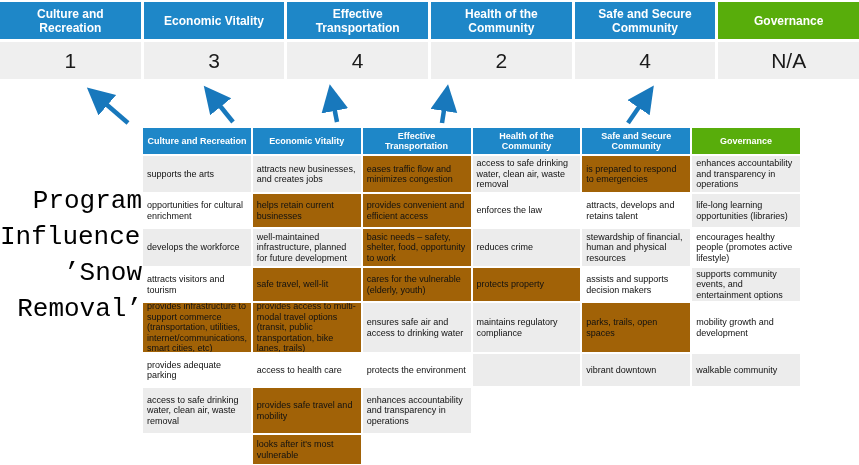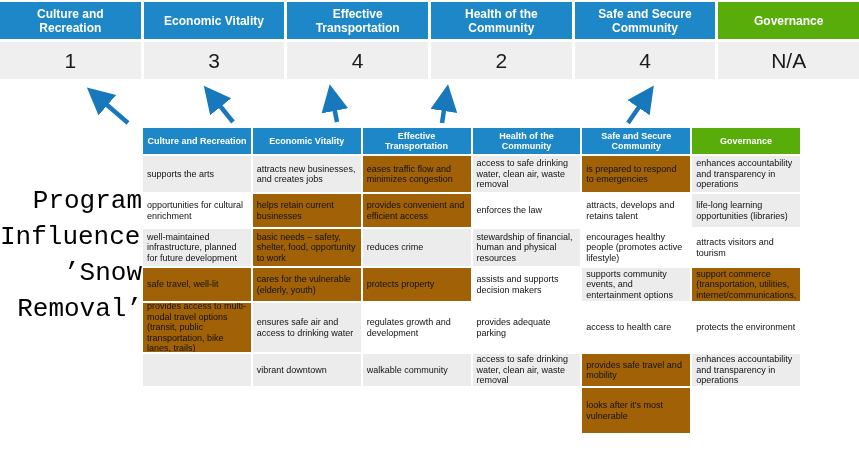--- a/index.html
+++ b/index.html
@@ -108,35 +108,38 @@
     <div class="mx-c hl">eases traffic flow and minimizes congestion</div>
     <div class="mx-c gray">access to safe drinking water, clean air, waste removal</div>
     <div class="mx-c hl">is prepared to respond to emergencies</div>
     <div class="mx-c gray">enhances accountability and transparency in operations</div>
     <div class="mx-c">opportunities for cultural enrichment</div>
     <div class="mx-c hl">helps retain current businesses</div>
     <div class="mx-c hl">provides convenient and efficient access</div>
     <div class="mx-c">enforces the law</div>
     <div class="mx-c">attracts, develops and retains talent</div>
     <div class="mx-c gray">life-long learning opportunities (libraries)</div>
+    <div class="mx-c gray">develops the workforce</div>
     <div class="mx-c gray">well-maintained infrastructure, planned for future development</div>
     <div class="mx-c hl">basic needs – safety, shelter, food, opportunity to work</div>
     <div class="mx-c gray">reduces crime</div>
     <div class="mx-c gray">stewardship of financial, human and physical resources</div>
     <div class="mx-c">encourages healthy people (promotes active lifestyle)</div>
     <div class="mx-c">attracts visitors and tourism</div>
     <div class="mx-c hl">safe travel, well-lit</div>
     <div class="mx-c hl">cares for the vulnerable (elderly, youth)</div>
     <div class="mx-c hl">protects property</div>
     <div class="mx-c">assists and supports decision makers</div>
     <div class="mx-c gray">supports community events, and entertainment options</div>
     <div class="mx-c hl">provides infrastructure to support commerce (transportation, utilities, internet/communications, smart cities, etc)</div>
     <div class="mx-c hl">provides access to multi-modal travel options (transit, public transportation, bike lanes, trails)</div>
     <div class="mx-c gray">ensures safe air and access to drinking water</div>
-    <div class="mx-c">regulates growth and development</div>
+    <div class="mx-c gray">maintains regulatory compliance</div>
+    <div class="mx-c hl">parks, trails, open spaces</div>
+    <div class="mx-c">mobility growth and development</div>
     <div class="mx-c">provides adequate parking</div>
     <div class="mx-c">access to health care</div>
     <div class="mx-c">protects the environment</div>
     <div class="mx-c gray"></div>
     <div class="mx-c gray">vibrant downtown</div>
     <div class="mx-c gray">walkable community</div>
     <div class="mx-c gray">access to safe drinking water, clean air, waste removal</div>
     <div class="mx-c hl">provides safe travel and mobility</div>
     <div class="mx-c gray">enhances accountability and transparency in operations</div>
     <div class="mx-c"></div>

